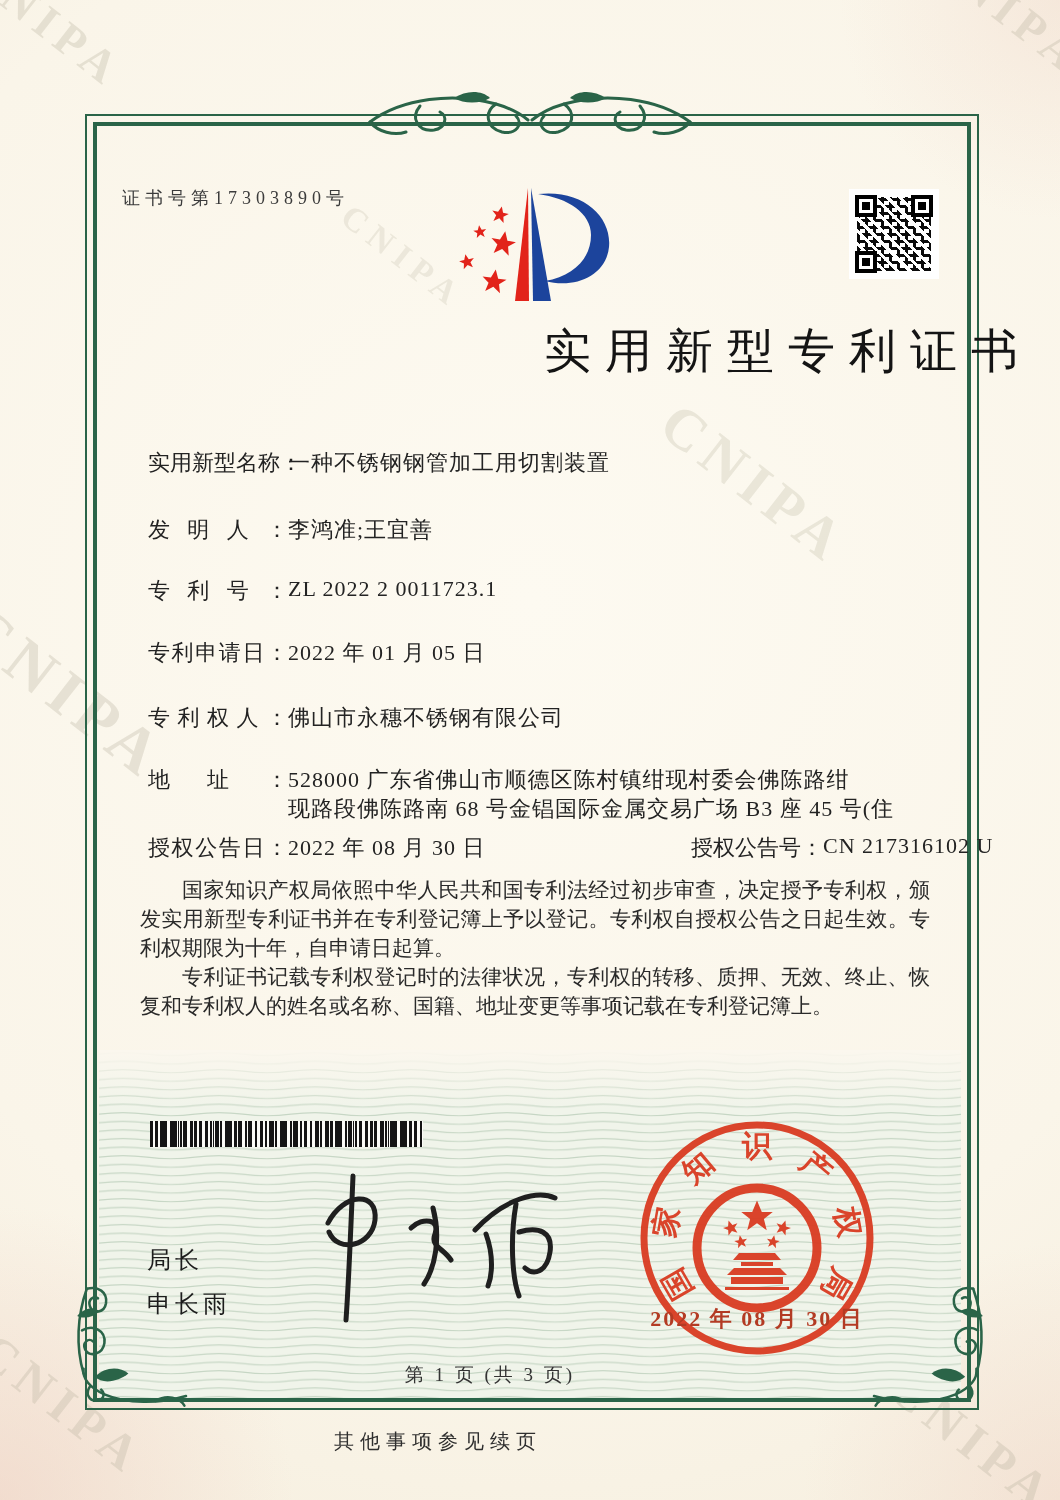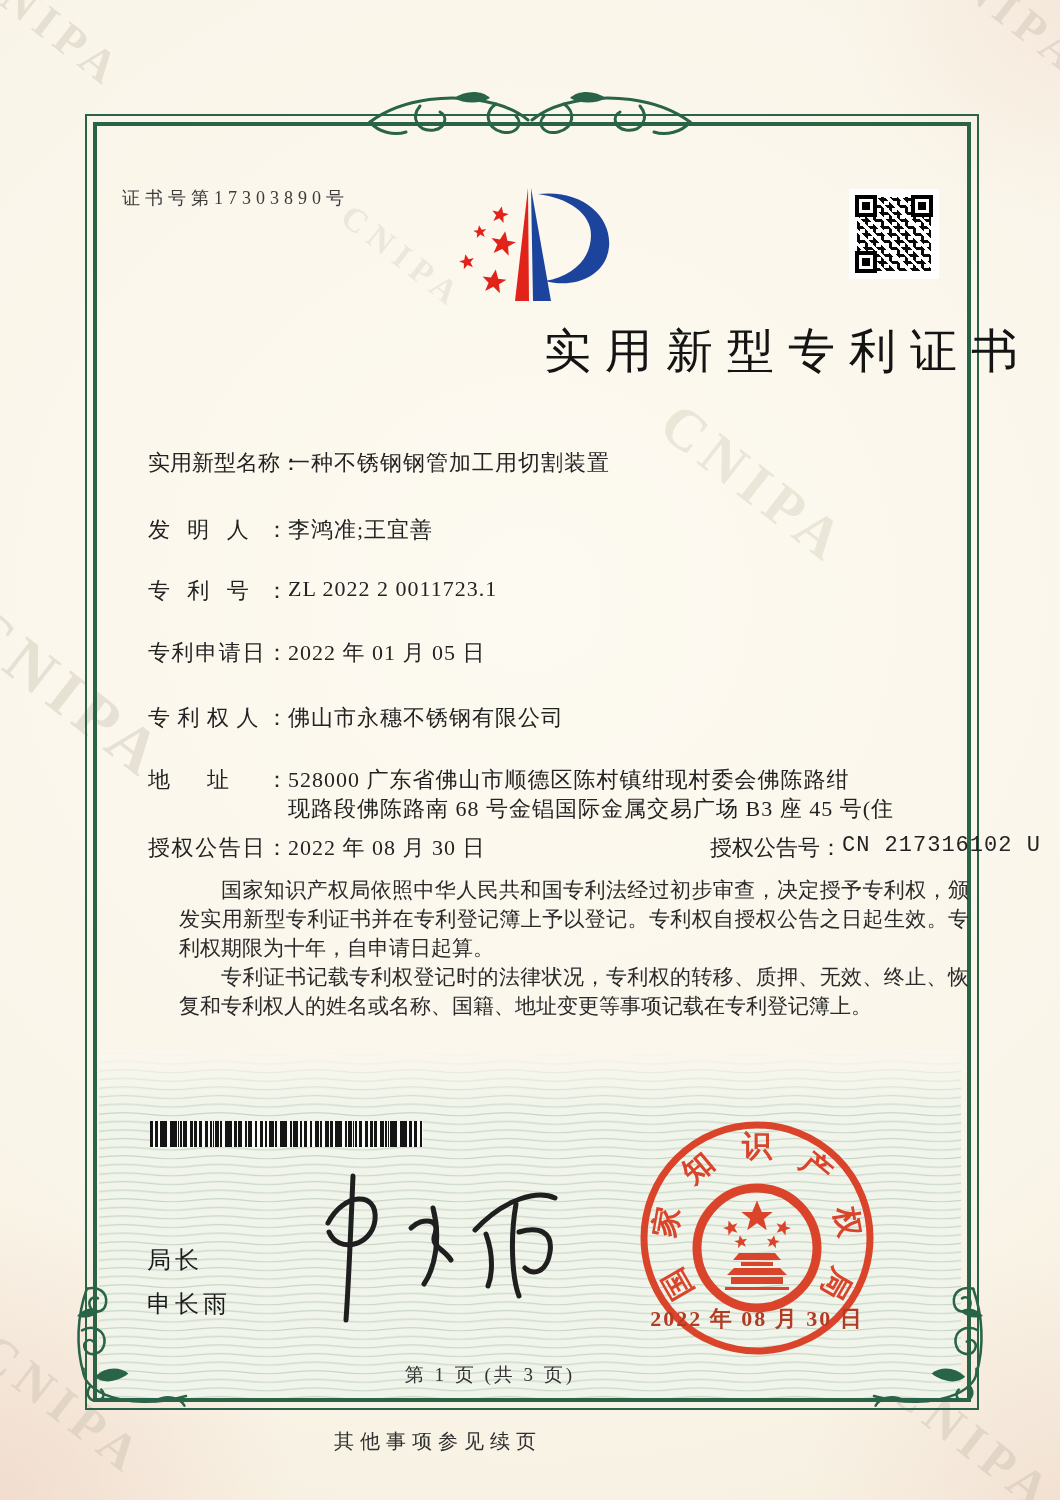--- a/index.html
+++ b/index.html
@@ -57,25 +57,25 @@
   .qr-f.tl{left:6px;top:6px}.qr-f.tr{right:6px;top:6px}.qr-f.bl{left:6px;bottom:6px}
   .title{
     position:absolute;left:0;top:320px;width:1032px;text-align:right;z-index:2;
     font-size:47px;font-weight:400;letter-spacing:14px;text-indent:14px;color:#141414;
   }
   
   .frow{position:absolute;left:148px;z-index:2;font-size:22px;color:#232323;white-space:nowrap;}
   .flabel{display:inline-block;width:140px;text-align-last:justify;vertical-align:top;}
   .fvalue{display:inline-block;vertical-align:top;letter-spacing:1px;}
   .addr{display:inline-block;vertical-align:top;letter-spacing:1px;line-height:1.32;}
-  .grant-right{position:absolute;left:562px;top:0;font-family:Liberation Mono, monospace;}
+  .grant-right{position:absolute;left:543px;top:0;}
   
   .bodytext{
     position:absolute;left:140px;top:876px;width:790px;z-index:2;
-    font-size:21px;line-height:29px;color:#2a2a2a;text-align:justify;margin-left:39px;
+    font-size:21px;line-height:29px;color:#2a2a2a;text-align:justify;
   }
   .bodytext p{margin:0;text-indent:2em;}
   
   .barcode{
     position:absolute;left:150px;top:1121px;width:273px;height:26px;z-index:2;
     background-color:#fbfbf7;
     background-image:
       repeating-linear-gradient(90deg,#141414 0 2px,transparent 2px 5px),
       repeating-linear-gradient(90deg,#141414 0 3px,transparent 3px 11px),
       repeating-linear-gradient(90deg,#141414 0 1px,transparent 1px 7px);

